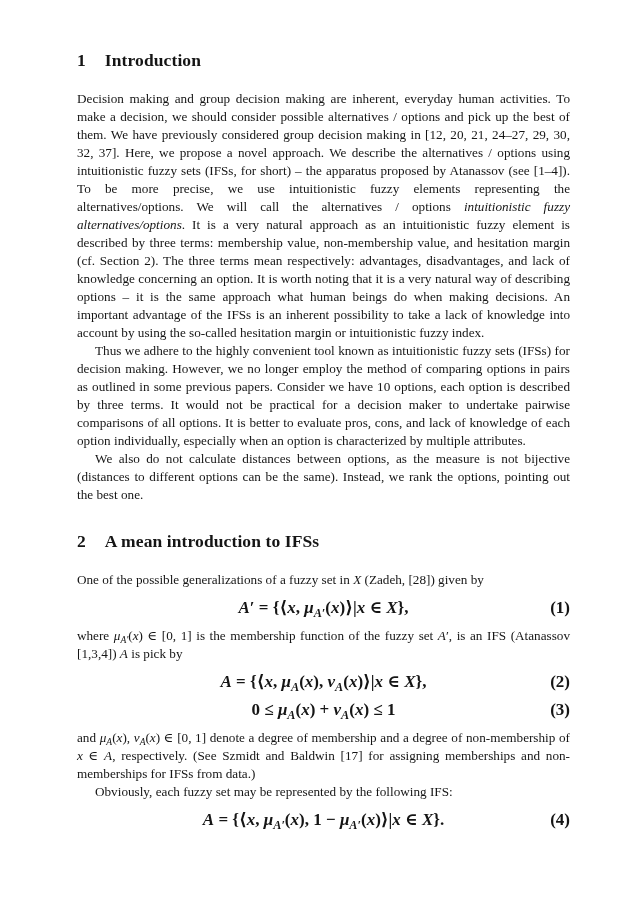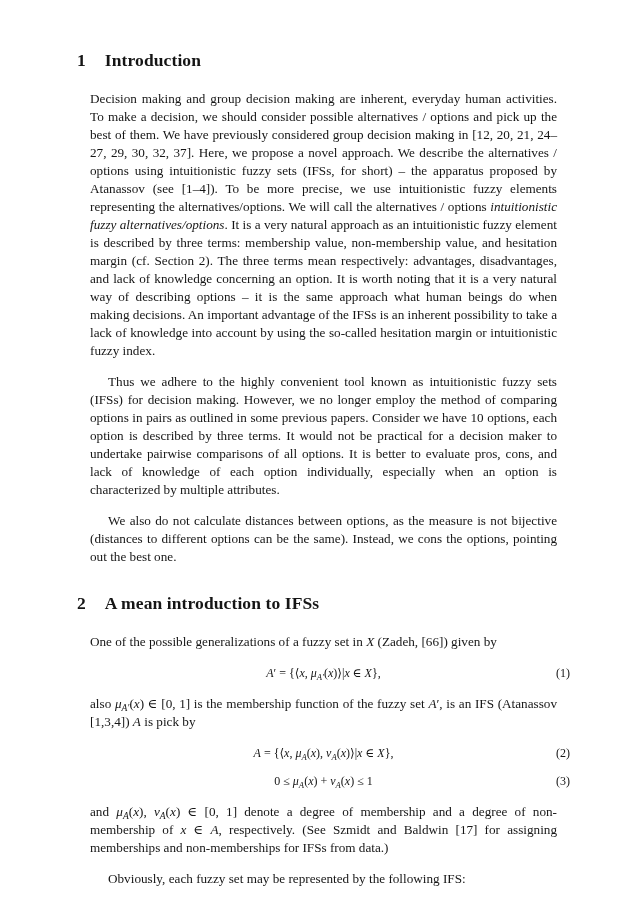--- a/index.html
+++ b/index.html
@@ -25,32 +25,33 @@
     display: flex;
     align-items: baseline;
     font-size: 17.5px;
     font-weight: bold;
     margin: 0 0 19px 0;
     letter-spacing: 0.1px;
   }
   .sec-heading .sec-num { margin-right: 19px; }
   .sec-heading.second { margin-top: 27px; }
   p {
-    margin: 13px;
+    margin: 0;
     font-size: 13.2px;
     line-height: 18px;
     text-align: justify;
   }
   p.indent { text-indent: 18px; }
   .equation {
     position: relative;
     text-align: center;
-    font-size: 12px;
+    font-size: 17px;
     line-height: 18px;
     margin: 10px 0;
+    font-weight: bold;
   }
   .equation .eq-num {
     position: absolute;
     right: 0;
     top: 0;
   }
   .it { font-style: italic; }
   .sub {
     font-size: 72%;
     vertical-align: -0.35em;
@@ -62,37 +63,37 @@
 
 <div class="page">
 
   <section>
     <h2 class="sec-heading">
       <span class="sec-num">1</span>
       <span class="sec-title">Introduction</span>
     </h2>
     <p><span>Decision making and group decision making are inherent, everyday human activities. To make a decision, we should consider possible alternatives / options and pick up the best of them. We have previously considered group decision making in [12, 20, 21, 24–27, 29, 30, 32, 37]. Here, we propose a novel approach. We describe the alternatives / options using intuitionistic fuzzy sets (IFSs, for short) – the apparatus proposed by Atanassov (see [1–4]). To be more precise, we use intuitionistic fuzzy elements representing the alternatives/options. We will call the alternatives / options </span><span class="it">intuitionistic fuzzy alternatives/options</span><span>. It is a very natural approach as an intuitionistic fuzzy element is described by three terms: membership value, non-membership value, and hesitation margin (cf. Section 2). The three terms mean respectively: advantages, disadvantages, and lack of knowledge concerning an option. It is worth noting that it is a very natural way of describing options – it is the same approach what human beings do when making decisions. An important advantage of the IFSs is an inherent possibility to take a lack of knowledge into account by using the so-called hesitation margin or intuitionistic fuzzy index.</span></p>
     <p class="indent">Thus we adhere to the highly convenient tool known as intuitionistic fuzzy sets (IFSs) for decision making. However, we no longer employ the method of comparing options in pairs as outlined in some previous papers. Consider we have 10 options, each option is described by three terms. It would not be practical for a decision maker to undertake pairwise comparisons of all options. It is better to evaluate pros, cons, and lack of knowledge of each option individually, especially when an option is characterized by multiple attributes.</p>
-    <p class="indent">We also do not calculate distances between options, as the measure is not bijective (distances to different options can be the same). Instead, we cons the options, pointing out the best one.</p>
+    <p class="indent">We also do not calculate distances between options, as the measure is not bijective (distances to different options can be the same). Instead, we rank the options, pointing out the best one.</p>
   </section>
 
   <section>
     <h2 class="sec-heading second">
       <span class="sec-num">2</span>
       <span class="sec-title">A mean introduction to IFSs</span>
     </h2>
 
-    <p><span>One of the possible generalizations of a fuzzy set in </span><span class="it">X</span><span> (Zadeh, [66]) given by</span></p>
+    <p><span>One of the possible generalizations of a fuzzy set in </span><span class="it">X</span><span> (Zadeh, [28]) given by</span></p>
 
     <div class="equation">
       <span class="eq-body"><span class="it">A</span><span>′</span><span> = {⟨</span><span class="it">x</span><span>, </span><span class="it">μ</span><span class="sub it">A′</span><span>(</span><span class="it">x</span><span>)⟩|</span><span class="it">x</span><span> ∈ </span><span class="it">X</span><span>},</span></span>
       <span class="eq-num">(1)</span>
     </div>
 
-    <p><span>also </span><span class="it">μ</span><span class="sub it">A′</span><span>(</span><span class="it">x</span><span>) ∈ [0, 1] is the membership function of the fuzzy set </span><span class="it">A</span><span>′</span><span>, is an IFS (Atanassov [1,3,4]) </span><span class="it">A</span><span> is pick by</span></p>
+    <p><span>where </span><span class="it">μ</span><span class="sub it">A′</span><span>(</span><span class="it">x</span><span>) ∈ [0, 1] is the membership function of the fuzzy set </span><span class="it">A</span><span>′</span><span>, is an IFS (Atanassov [1,3,4]) </span><span class="it">A</span><span> is pick by</span></p>
 
     <div class="equation">
       <span class="eq-body"><span class="it">A</span><span> = {⟨</span><span class="it">x</span><span>, </span><span class="it">μ</span><span class="sub it">A</span><span>(</span><span class="it">x</span><span>), </span><span class="it">ν</span><span class="sub it">A</span><span>(</span><span class="it">x</span><span>)⟩|</span><span class="it">x</span><span> ∈ </span><span class="it">X</span><span>},</span></span>
       <span class="eq-num">(2)</span>
     </div>
 
 
     <div class="equation">
       <span class="eq-body"><span>0 ≤ </span><span class="it">μ</span><span class="sub it">A</span><span>(</span><span class="it">x</span><span>) + </span><span class="it">ν</span><span class="sub it">A</span><span>(</span><span class="it">x</span><span>) ≤ 1</span></span>
       <span class="eq-num">(3)</span>

